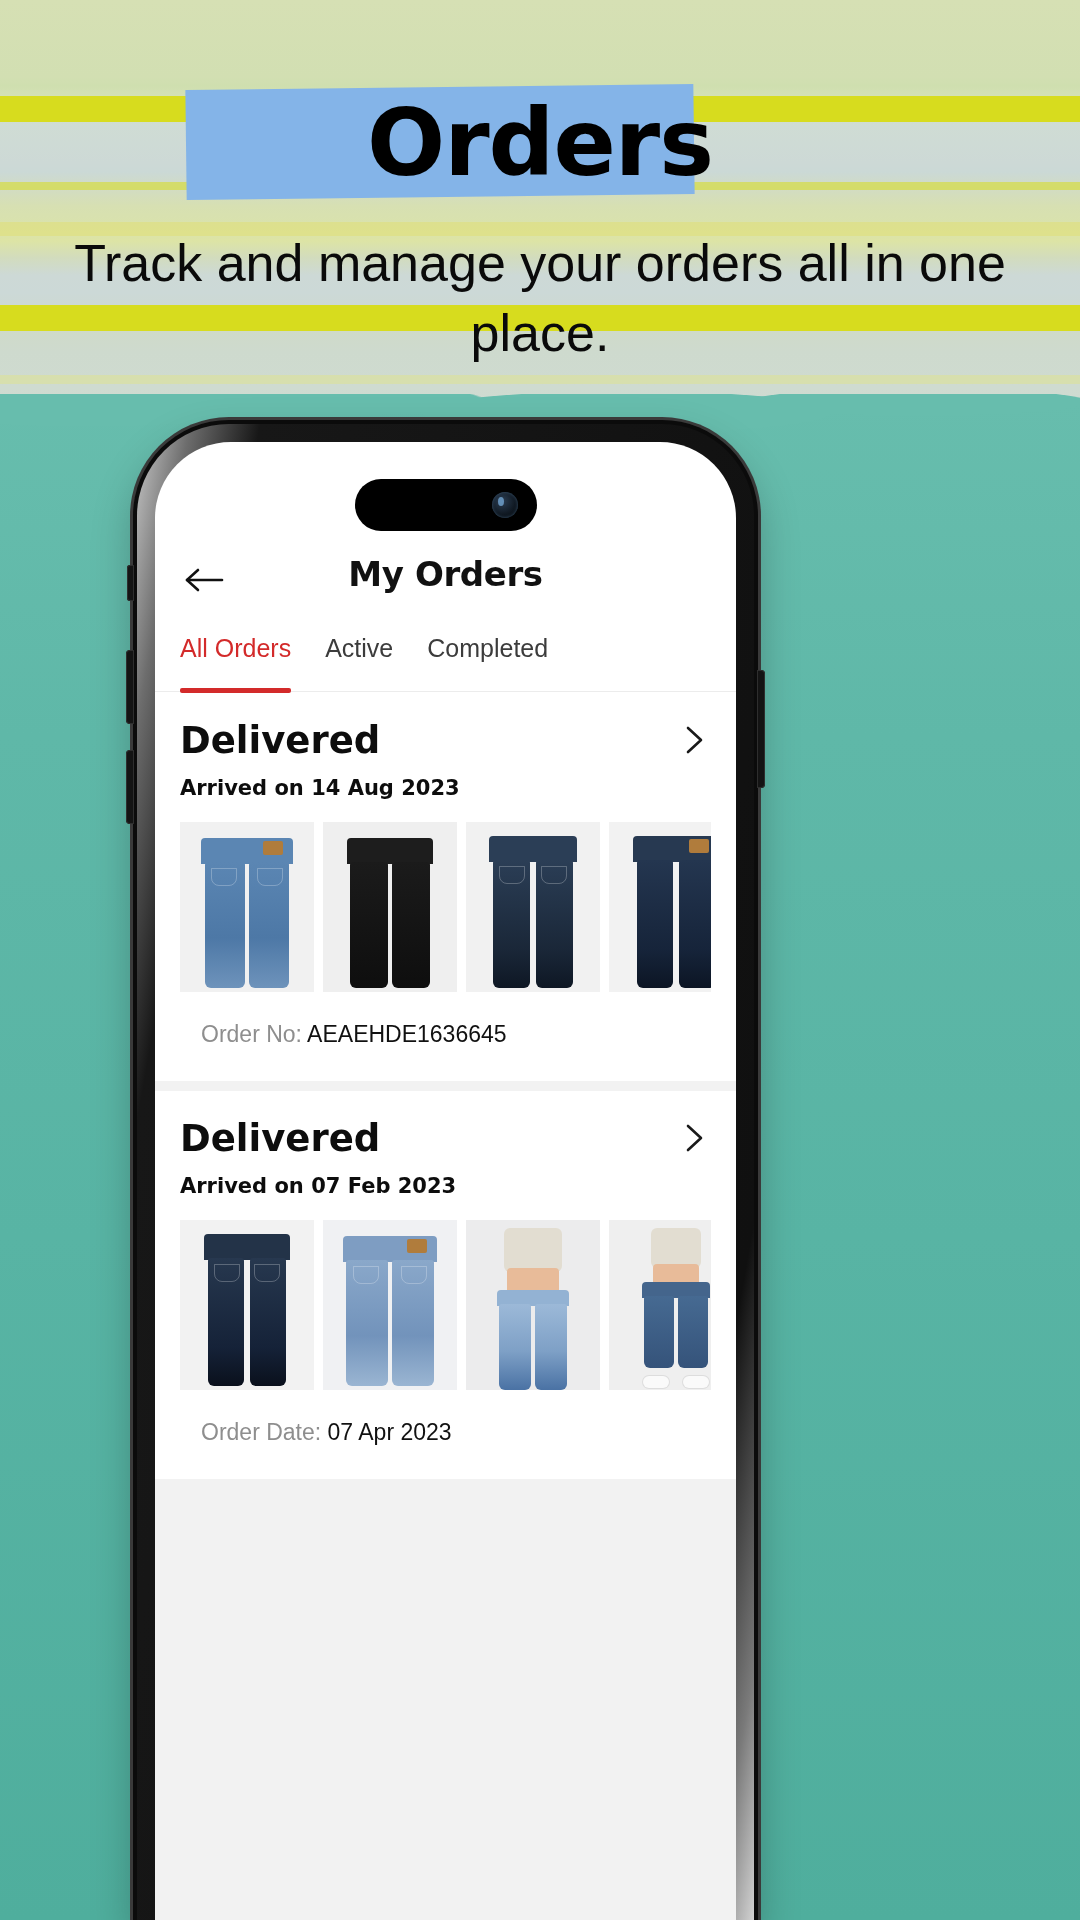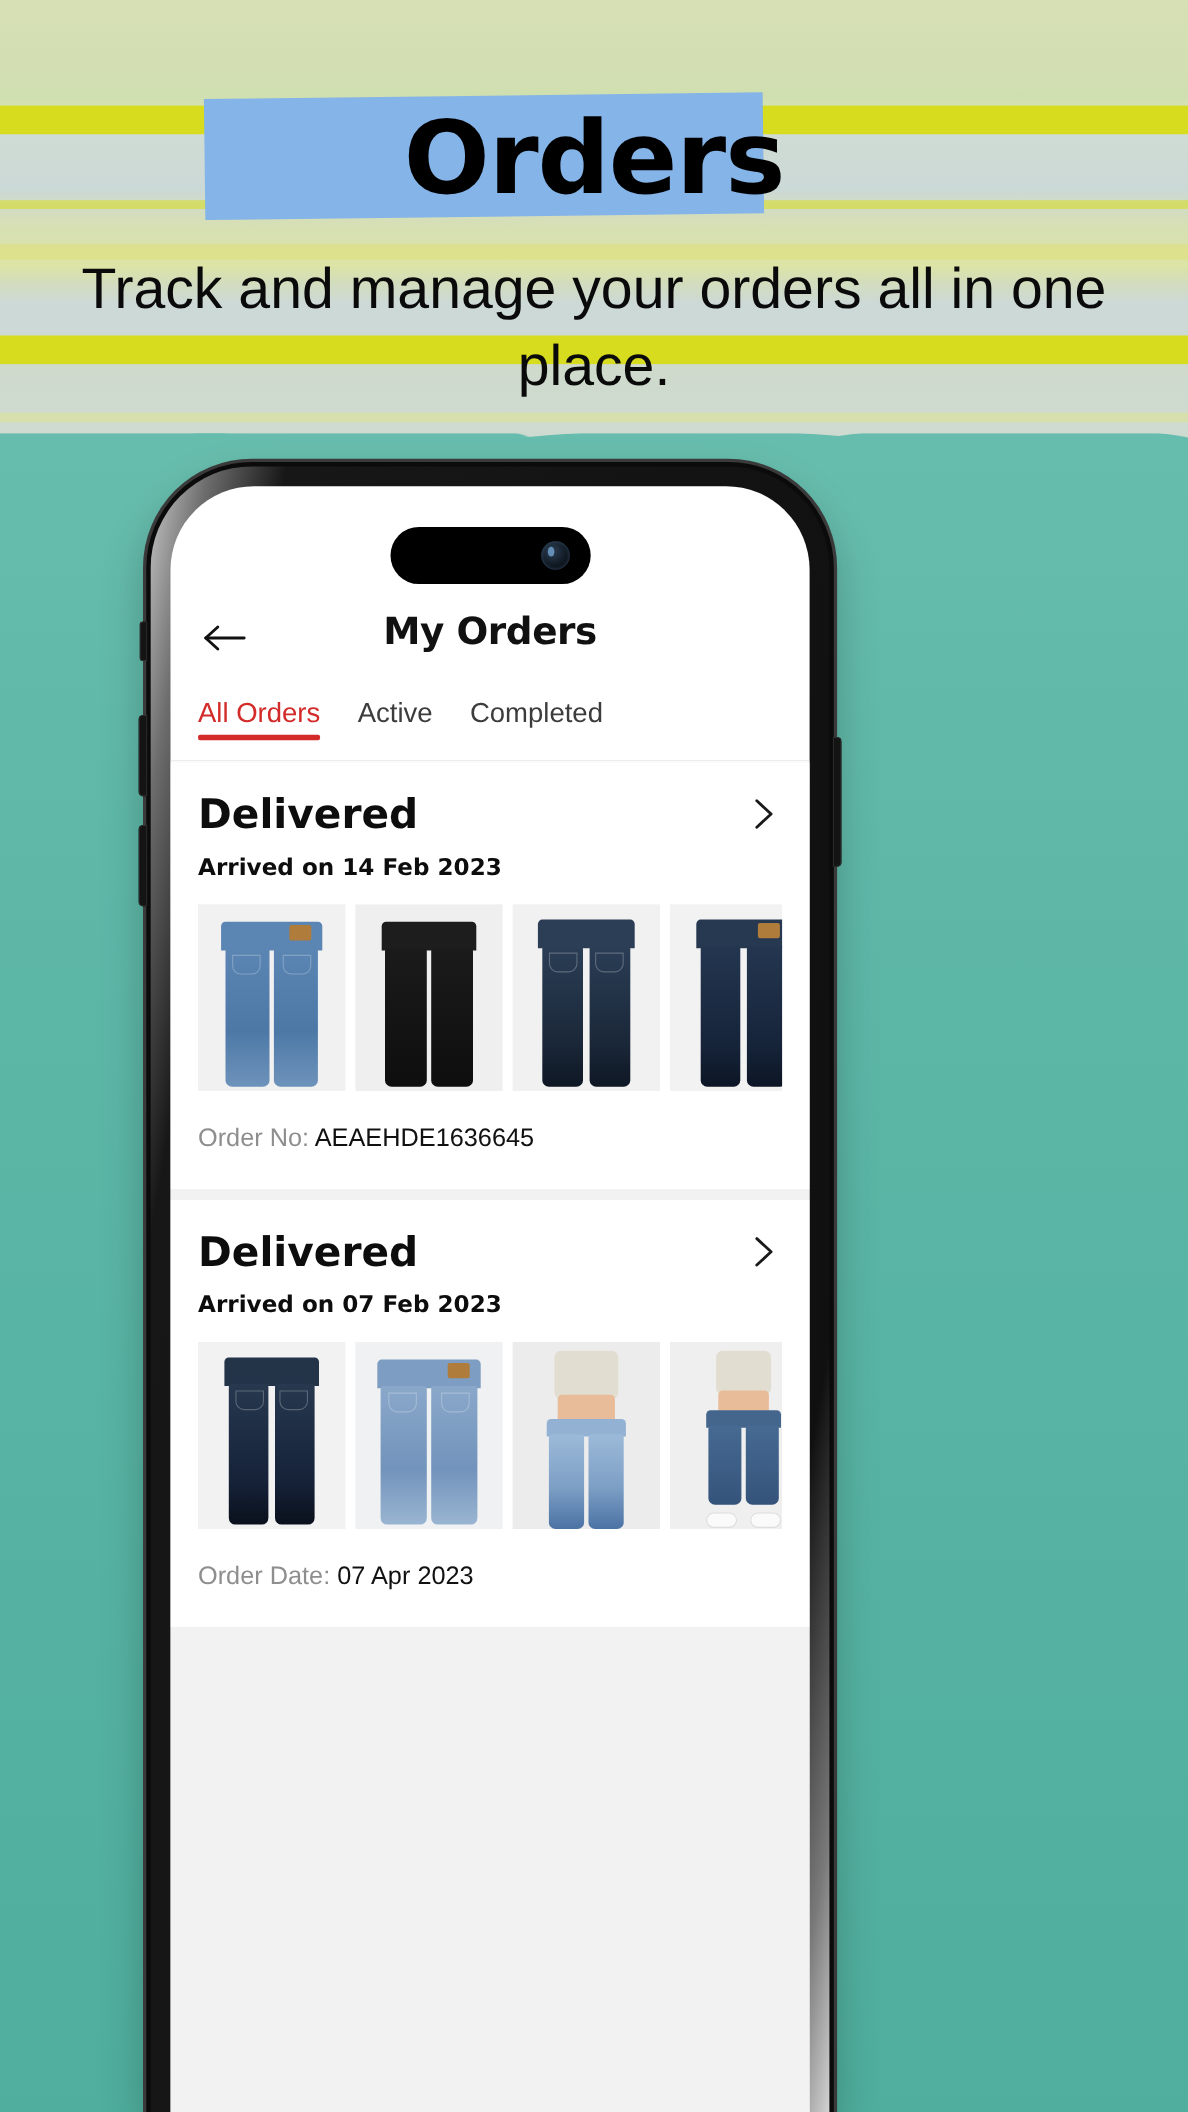--- a/index.html
+++ b/index.html
@@ -133,21 +133,21 @@
     font-family:"DejaVu Sans", sans-serif; letter-spacing:-.4px;
   }
 
   
   .tabs{
     position:absolute; left:0; top:192px; width:581px; height:58px;
     display:flex; align-items:flex-start; padding-left:25px; gap:34px;
     border-bottom:1px solid #ececec;
   }
   .tab{
-    font-size:25px; color:#3c3c3c; padding-bottom:10px; position:relative;
+    font-size:25px; color:#3c3c3c; padding-bottom:30px; position:relative;
     cursor:pointer; white-space:nowrap;
   }
   .tab.active{ color:#d32a2a; }
   .tab.active::after{
     content:""; position:absolute; left:0; right:0; bottom:0;
     height:5px; background:#d32a2a; border-radius:2px;
   }
 
   
   .cards{
@@ -173,20 +173,21 @@
     margin-top:22px; display:flex; gap:9px; overflow:hidden;
   }
   .thumb{
     width:134px; height:170px; flex:0 0 134px;
     background:#f0f0f0; position:relative; overflow:hidden;
   }
   .meta{ margin-top:24px; }
   .meta-row{
     font-size:23px; line-height:37px; color:#111;
     font-family:"Liberation Sans", sans-serif;
+    margin-left:21px;
   }
   .meta-label{ color:#8e8e8e; }
 
   
   .jeans{ position:absolute; left:50%; transform:translateX(-50%); }
   .leg{ position:absolute; border-radius:3px 3px 6px 6px; }
   .waist{ position:absolute; left:0; right:0; top:0; height:26px; border-radius:4px 4px 0 0; }
   .patch{ position:absolute; right:10px; top:3px; width:20px; height:14px; background:#b07c3c; border-radius:2px;}
   .pocket{ position:absolute; width:26px; height:18px; border:1px solid rgba(255,255,255,.25); border-radius:0 0 8px 8px;}
   .model-top{ position:absolute; left:50%; transform:translateX(-50%); top:8px; width:58px; height:44px; background:#e2ddd1; border-radius:6px;}
@@ -241,21 +242,21 @@
 
       <div class="card">
         <div class="card-head">
           <div class="status">Delivered</div>
           <div class="chev">
             <svg width="34" height="34" viewBox="0 0 34 34" fill="none">
               <path d="M11 5 L24 17 L11 29" stroke="#1a1a1a" stroke-width="2.6" stroke-linecap="round" stroke-linejoin="round"></path>
             </svg>
           </div>
         </div>
-        <div class="arrived">Arrived on 14 Feb 2023</div>
+        <div class="arrived">Arrived on 14 Aug 2023</div>
 
         <div class="thumbs">
           <div class="thumb" style="background:#f1f1f1">
             <div class="jeans" style="top:16px;width:92px;height:150px;">
               <div class="waist" style="background:#5b86b3">
                   <div class="patch"></div>
                 </div>
               <div class="leg" style="left:4px;top:24px;width:40px;height:126px;background:linear-gradient(180deg,#5b86b3,#4d78a6 60%,#6e93bb)"></div>
               <div class="leg" style="right:4px;top:24px;width:40px;height:126px;background:linear-gradient(180deg,#5b86b3,#4d78a6 60%,#6e93bb)"></div>
               <div class="pocket" style="left:10px;top:30px"></div>

